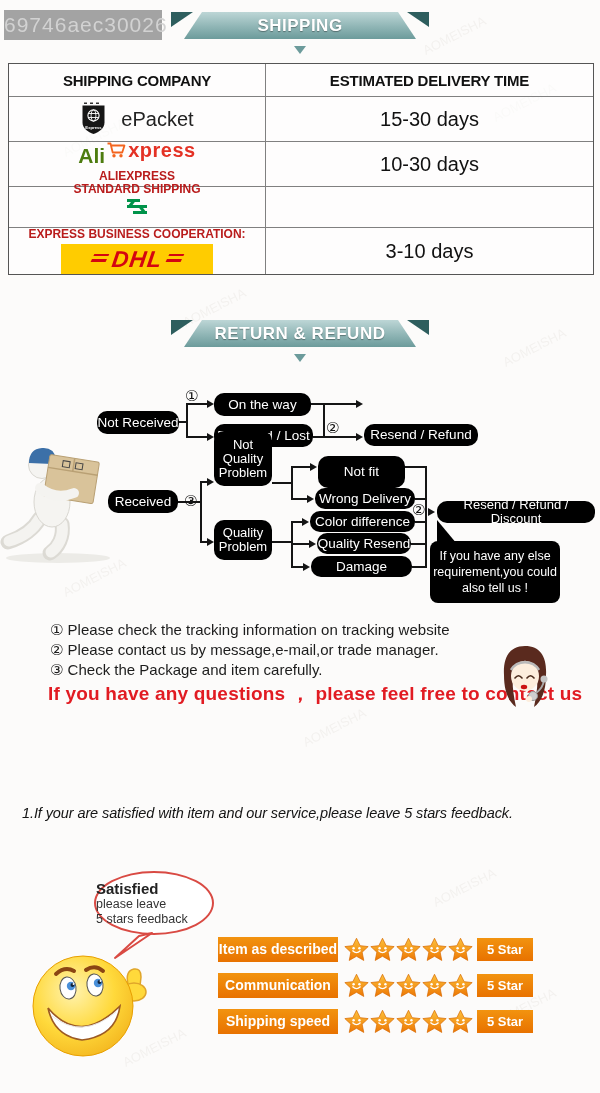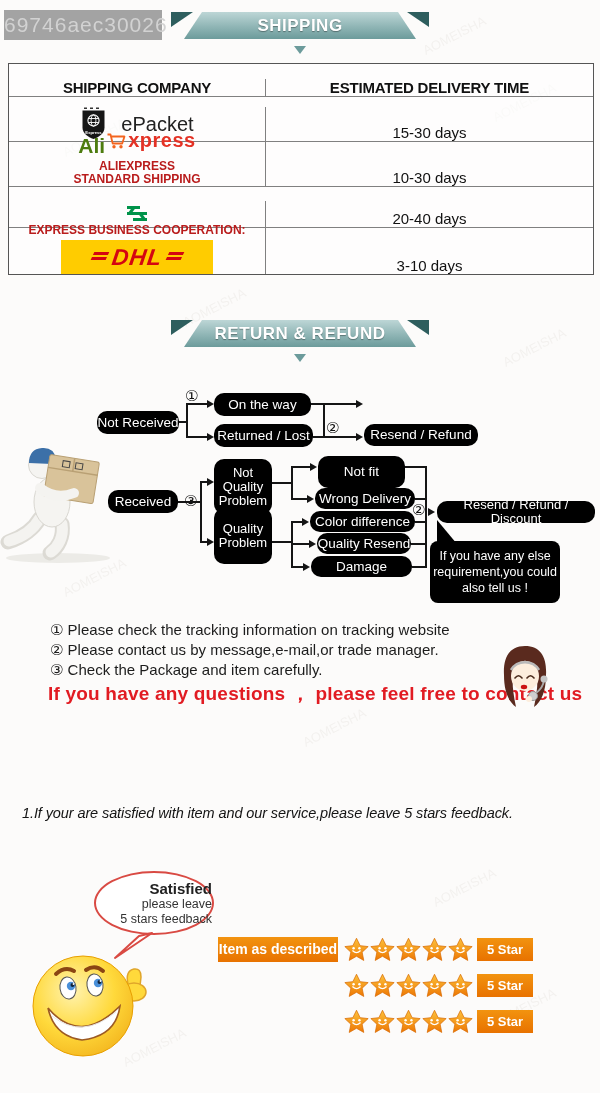--- a/index.html
+++ b/index.html
@@ -19,25 +19,25 @@
         clip-path:polygon(18px 0,calc(100% - 18px) 0,100% 100%,0 100%);
         color:#fff;font-weight:bold;font-size:17px;letter-spacing:.5px;line-height:27px;
         text-align:center;text-shadow:0 1px 1px rgba(0,0,0,.35);}
   .wing{position:absolute;width:0;height:0;top:0;}
   .wing-l{left:-13px;border-top:15px solid #2e5e5e;border-right:22px solid transparent;}
   .wing-r{right:-13px;border-top:15px solid #2e5e5e;border-left:22px solid transparent;}
   .tri{position:absolute;left:50%;top:34px;margin-left:-6px;width:0;height:0;
        border:6px solid transparent;border-top:8px solid #6c9b9b;}
   
   .table{left:8px;top:63px;width:584px;border:1px solid #555;background:rgba(255,255,255,.6);}
-  .trow{display:flex;border-top:1px solid #808080;align-items:flex-end;}
+  .trow{display:flex;border-top:1px solid #808080;}
   .trow:first-child{border-top:none;}
   .c1{width:256px;border-right:1px solid #808080;display:flex;align-items:center;justify-content:center;
       flex-direction:column;text-align:center;}
-  .c2{flex:1;display:flex;align-items:center;justify-content:center;font-size:15px;}
+  .c2{flex:1;display:flex;align-items:center;justify-content:center;font-size:20px;}
   .th{font-weight:bold;font-size:15px;letter-spacing:-.2px;}
   .h33{height:32px;} .h44{height:44px;} .h40{height:40px;} .h46{height:46px;}
   .caps{font-size:12px;font-weight:bold;line-height:13px;color:#b91c1c;}
   .epk{display:flex;flex-direction:row;align-items:center;gap:14px;}
   .epk-name{font-size:20px;color:#222;}
   .alilogo{display:flex;align-items:center;gap:1px;margin-bottom:2px;}
   .ali-a{font-size:21px;font-weight:bold;color:#4d7c0f;margin-top:11px;}
   .ali-x{font-size:20px;font-weight:bold;color:#e43225;letter-spacing:.5px;}
   .cprow{display:flex;align-items:center;gap:8px;}
   .dhl{width:152px;height:34px;background:#ffcc00;display:flex;align-items:center;justify-content:center;
@@ -58,21 +58,21 @@
             font-size:12.5px;line-height:16px;text-align:center;}
   .bubble-b-tail{position:absolute;left:437px;top:520px;width:0;height:0;
             border-bottom:24px solid #000;border-right:20px solid transparent;}
   
   .notes{left:50px;top:620px;font-size:15px;line-height:20px;color:#1c1c1c;}
   .contact{left:48px;top:681px;font-size:19px;font-weight:bold;color:#e11b22;letter-spacing:.2px;}
   
   .supp{left:10px;top:803px;width:582px;font-size:14.5px;line-height:20px;color:#141414;letter-spacing:-.1px;font-style:italic;}
   .supp p{margin:0 0 2px 0;text-indent:12px;}
   .sbubble{left:94px;top:871px;width:120px;height:64px;border:2px solid #d94a43;border-radius:50%;
-           background:#fff;text-align:right;padding-top:8px;box-sizing:border-box;}
+           background:#fff;text-align:left;padding-top:8px;box-sizing:border-box;}
   .sb1{font-size:15px;font-weight:bold;color:#222;line-height:16px;}
   .sb2{font-size:12.5px;color:#333;line-height:15px;}
   .rrow-label{position:absolute;width:120px;height:25px;background:linear-gradient(#f2930f,#e87200);
        color:#fff;font-weight:bold;font-size:14px;text-align:center;line-height:25px;left:218px;}
   .rrow-tag{position:absolute;width:56px;height:23px;background:linear-gradient(#f2930f,#e87200);
        color:#fff;font-weight:bold;font-size:13px;text-align:center;line-height:23px;left:477px;}
   .stars{position:absolute;left:344px;display:flex;gap:1px;}
   .stars svg{display:block;}
 </style>
 </head>
@@ -158,21 +158,20 @@
             <g stroke="#00934a" stroke-width="3" fill="none">
               <path d="M3,6.5 h13"></path>
                 <path d="M10,6.5 l-4.5,6"></path>
                 <path d="M3,12.5 h20"></path>
               <path d="M16,12.5 l4.5,6"></path>
                 <path d="M9,18.5 h14"></path>
             </g>
           </svg>
         </div>
       </div>
-      <div class="c2">20-40 days</div>
     </div>
     <div class="trow h46">
       <div class="c1">
         <div class="caps">EXPRESS BUSINESS COOPERATION:</div>
         <div class="dhl">
           <span class="dhl-lines"></span>
           <span class="dhl-txt">DHL</span>
           <span class="dhl-lines"></span>
         </div>
       </div>
@@ -203,22 +202,22 @@
       <rect x="73" y="24" width="7" height="6" fill="none" stroke="#444"></rect>
     </g>
     <path d="M40,50 C50,58 62,60 74,55" stroke="#f4f3f0" stroke-width="10" fill="none" stroke-linecap="round"></path>
   </svg>
 
   <div class="bb" style="left:97px;top:411px;width:82px;height:23px">Not Received</div>
   <div class="bb" style="left:214px;top:393px;width:97px;height:23px">On the way</div>
   <div class="bb" style="left:214px;top:424px;width:99px;height:23px">Returned / Lost</div>
   <div class="bb" style="left:364px;top:424px;width:114px;height:22px">Resend / Refund</div>
   <div class="bb" style="left:108px;top:490px;width:70px;height:23px">Received</div>
-  <div class="bb small" style="left:214px;top:459px;width:58px;height:55px">Not Quality Problem</div>
-  <div class="bb small" style="left:214px;top:508px;width:58px;height:56px">Quality Problem</div>
+  <div class="bb small" style="left:214px;top:431px;width:58px;height:55px">Not Quality Problem</div>
+  <div class="bb small" style="left:214px;top:520px;width:58px;height:40px">Quality Problem</div>
   <div class="bb" style="left:318px;top:456px;width:87px;height:32px">Not fit</div>
   <div class="bb" style="left:315px;top:488px;width:100px;height:21px">Wrong Delivery</div>
   <div class="bb" style="left:310px;top:511px;width:105px;height:21px">Color difference</div>
   <div class="bb" style="left:317px;top:533px;width:94px;height:21px">Quality Resend</div>
   <div class="bb" style="left:311px;top:556px;width:101px;height:21px">Damage</div>
   <div class="bb small" style="left:437px;top:501px;width:158px;height:22px">Resend / Refund / Discount</div>
 
   <span class="cn" style="left:185px;top:387px">①</span>
   <span class="cn" style="left:326px;top:419px">②</span>
   <span class="cn" style="left:184px;top:492px">③</span>
@@ -355,20 +354,21 @@
       </svg>
       <svg width="25" height="25" viewBox="0 0 24 24">
         <polygon points="12,1.2 15.5,8.3 23.2,9.2 17.4,14.6 19,22.5 12,18.5 5,22.5 6.6,14.6 0.8,9.2 8.5,8.3" fill="url(#sg)" stroke="#d86a00" stroke-width="0.7"></polygon>
         <circle cx="9.2" cy="10.8" r="1.2" fill="#fff"></circle>
         <circle cx="14.8" cy="10.8" r="1.2" fill="#fff"></circle>
         <path d="M8.4,13.3 Q12,16.7 15.6,13.3" fill="none" stroke="#fff" stroke-width="1.3" stroke-linecap="round"></path>
       </svg>
     </div>
   <div class="rrow-tag" style="top:938px">5 Star</div>
 
+  <div class="rrow-label" style="top:973px">Communication</div>
   <div class="stars" style="top:973px">
       <svg width="25" height="25" viewBox="0 0 24 24">
         <polygon points="12,1.2 15.5,8.3 23.2,9.2 17.4,14.6 19,22.5 12,18.5 5,22.5 6.6,14.6 0.8,9.2 8.5,8.3" fill="url(#sg)" stroke="#d86a00" stroke-width="0.7"></polygon>
         <circle cx="9.2" cy="10.8" r="1.2" fill="#fff"></circle>
         <circle cx="14.8" cy="10.8" r="1.2" fill="#fff"></circle>
         <path d="M8.4,13.3 Q12,16.7 15.6,13.3" fill="none" stroke="#fff" stroke-width="1.3" stroke-linecap="round"></path>
       </svg>
       <svg width="25" height="25" viewBox="0 0 24 24">
         <polygon points="12,1.2 15.5,8.3 23.2,9.2 17.4,14.6 19,22.5 12,18.5 5,22.5 6.6,14.6 0.8,9.2 8.5,8.3" fill="url(#sg)" stroke="#d86a00" stroke-width="0.7"></polygon>
         <circle cx="9.2" cy="10.8" r="1.2" fill="#fff"></circle>
@@ -389,20 +389,21 @@
       </svg>
       <svg width="25" height="25" viewBox="0 0 24 24">
         <polygon points="12,1.2 15.5,8.3 23.2,9.2 17.4,14.6 19,22.5 12,18.5 5,22.5 6.6,14.6 0.8,9.2 8.5,8.3" fill="url(#sg)" stroke="#d86a00" stroke-width="0.7"></polygon>
         <circle cx="9.2" cy="10.8" r="1.2" fill="#fff"></circle>
         <circle cx="14.8" cy="10.8" r="1.2" fill="#fff"></circle>
         <path d="M8.4,13.3 Q12,16.7 15.6,13.3" fill="none" stroke="#fff" stroke-width="1.3" stroke-linecap="round"></path>
       </svg>
     </div>
   <div class="rrow-tag" style="top:974px">5 Star</div>
 
+  <div class="rrow-label" style="top:1009px">Shipping speed</div>
   <div class="stars" style="top:1009px">
       <svg width="25" height="25" viewBox="0 0 24 24">
         <polygon points="12,1.2 15.5,8.3 23.2,9.2 17.4,14.6 19,22.5 12,18.5 5,22.5 6.6,14.6 0.8,9.2 8.5,8.3" fill="url(#sg)" stroke="#d86a00" stroke-width="0.7"></polygon>
         <circle cx="9.2" cy="10.8" r="1.2" fill="#fff"></circle>
         <circle cx="14.8" cy="10.8" r="1.2" fill="#fff"></circle>
         <path d="M8.4,13.3 Q12,16.7 15.6,13.3" fill="none" stroke="#fff" stroke-width="1.3" stroke-linecap="round"></path>
       </svg>
       <svg width="25" height="25" viewBox="0 0 24 24">
         <polygon points="12,1.2 15.5,8.3 23.2,9.2 17.4,14.6 19,22.5 12,18.5 5,22.5 6.6,14.6 0.8,9.2 8.5,8.3" fill="url(#sg)" stroke="#d86a00" stroke-width="0.7"></polygon>
         <circle cx="9.2" cy="10.8" r="1.2" fill="#fff"></circle>

